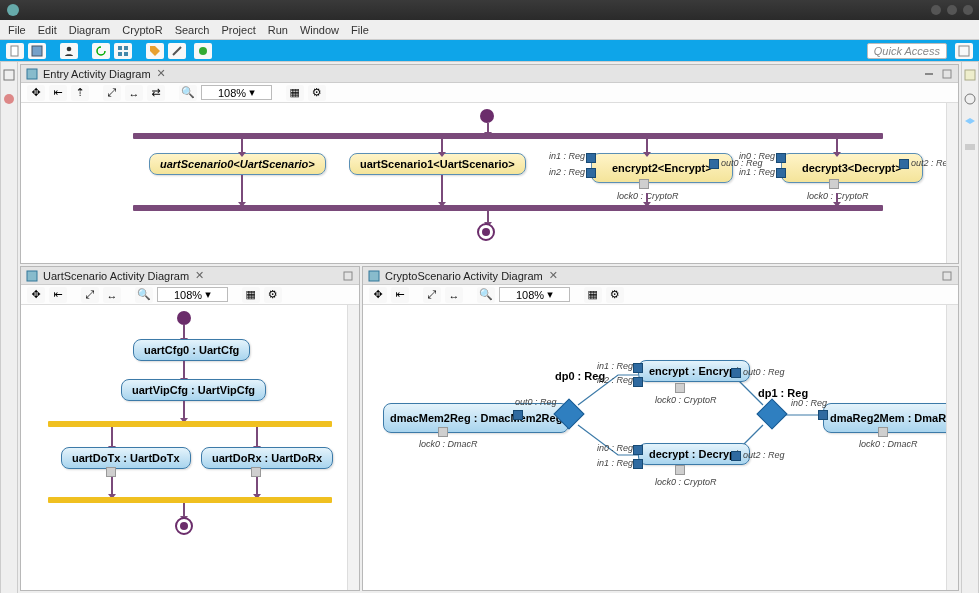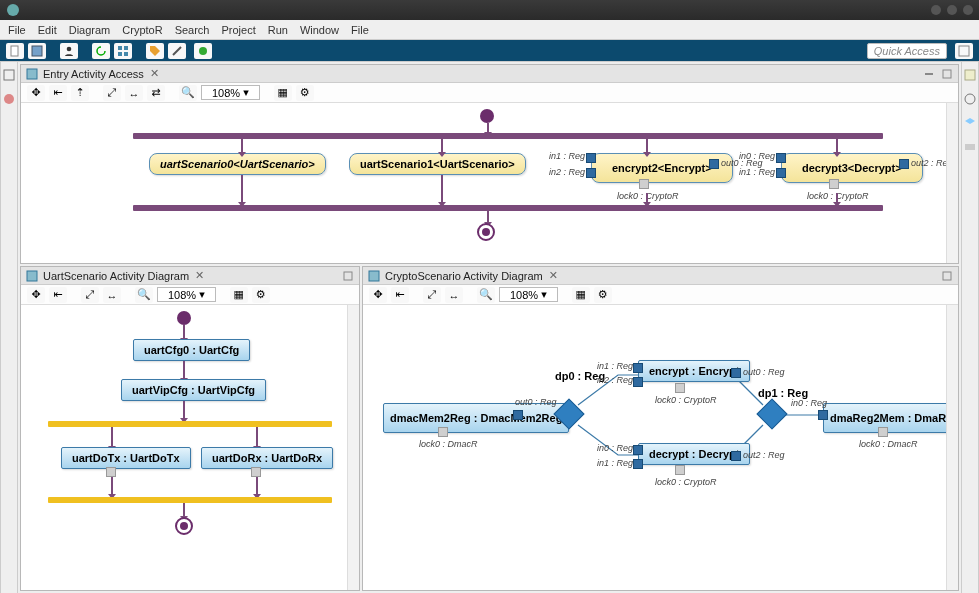--- a/index.html
+++ b/index.html
@@ -4,49 +4,49 @@
 <style>
 * { box-sizing: border-box; margin: 0; padding: 0; font-family: "Segoe UI", Tahoma, sans-serif; font-size: 11px; }
 html, body { width: 979px; height: 593px; overflow: hidden; background: #e8e8e8; }
 .titlebar { height: 20px; background: linear-gradient(#3a3a3a,#2a2a2a); color: #eee; display: flex; align-items: center; padding: 0 6px; }
 .titlebar .spacer { flex: 1; }
 .titlebar .title { color: #fff; font-weight: bold; }
 .titlebar .wbtns { display: flex; gap: 6px; }
 .wbtn { width: 10px; height: 10px; border-radius: 50%; background: #555; }
 .menubar { height: 20px; background: #efefef; border-bottom: 1px solid #ccc; display: flex; align-items: center; gap: 12px; padding: 0 8px; color: #333; }
 .menuitem { cursor: default; }
-.toolbar { height: 22px; background: #0c4a6e; border-bottom: 1px solid #ccc; display: flex; align-items: center; gap: 4px; padding: 0 6px; }
+.toolbar { height: 22px; background: #0ea5e9; border-bottom: 1px solid #ccc; display: flex; align-items: center; gap: 4px; padding: 0 6px; }
 .tbtn { width: 18px; height: 16px; border: 1px solid transparent; border-radius: 2px; display: flex; align-items: center; justify-content: center; background: #f8f8f8; }
 .tbtn svg { width: 12px; height: 12px; }
 .tsep { width: 6px; }
 .quick { margin-left: auto; border: 1px solid #bbb; padding: 1px 6px; color: #888; background: #fff; font-style: italic; border-radius: 2px; }
 .workspace { position: absolute; top: 62px; left: 0; right: 0; bottom: 0; display: flex; }
 .leftgutter, .rightgutter { width: 18px; background: #efefef; border-left: 1px solid #ccc; border-right: 1px solid #ccc; display: flex; flex-direction: column; align-items: center; gap: 10px; padding-top: 6px; }
 .gicon { width: 14px; height: 14px; }
 .center { flex: 1; display: flex; flex-direction: column; background: #eee; }
 .top-pane { height: 200px; border: 1px solid #b8b8b8; margin: 2px; background: #fff; display: flex; flex-direction: column; }
 .bottom-row { flex: 1; display: flex; gap: 2px; margin: 0 2px 2px 2px; }
 .pane { border: 1px solid #b8b8b8; background: #fff; display: flex; flex-direction: column; }
 .pane.left { width: 340px; }
 .pane.right { flex: 1; }
 .tabbar { height: 18px; background: #e4e4e4; border-bottom: 1px solid #ccc; display: flex; align-items: center; padding: 0 4px; gap: 4px; color: #222; }
 .tabbar .tabclose { margin-left: 2px; color: #666; }
 .tabbar .sp { flex: 1; }
 .tabbar .min { width: 14px; height: 14px; }
 .editor-toolbar { height: 20px; background: #fdfdfd; border-bottom: 1px solid #ddd; display: flex; align-items: center; gap: 4px; padding: 0 6px; }
-.zoom { border: 1px solid #bbb; padding: 0 10px; background: #fff; height: 15px; display: flex; align-items: center; }
+.zoom { border: 1px solid #bbb; padding: 0 16px; background: #fff; height: 15px; display: flex; align-items: center; }
 .canvas { flex: 1; position: relative; overflow: hidden; background: #fff; }
 .hbar { position: absolute; left: 5%; right: 5%; height: 6px; border-radius: 1px; }
 .purplebar { background: #7a4a7a; }
 .yellowbar { background: #f0c020; }
 .startnode { width: 14px; height: 14px; border-radius: 50%; background: #6b2d6b; position: absolute; }
 .endnode { width: 18px; height: 18px; border-radius: 50%; border: 2px solid #6b2d6b; background: #fff; position: absolute; display:flex; align-items:center; justify-content:center;}
 .endnode::after { content:""; width:8px; height:8px; border-radius:50%; background:#6b2d6b;}
 .actbox { position: absolute; border: 1px solid #5a8fb5; border-radius: 8px; background: linear-gradient(#fff4c8,#f4e49a); padding: 4px 10px; color: #000; box-shadow: 1px 1px 2px rgba(0,0,0,0.15); font-weight: bold; white-space: nowrap; }
-.bluebox { background: linear-gradient(#e4f3fb,#a8d4ee); border: 1px solid #3c7aa8; border-radius: 2px; position: absolute; padding: 4px 10px; color: #000; font-weight: bold; white-space: nowrap; box-shadow: 1px 1px 2px rgba(0,0,0,0.15);}
+.bluebox { background: linear-gradient(#e4f3fb,#a8d4ee); border: 1px solid #3c7aa8; border-radius: 8px; position: absolute; padding: 4px 10px; color: #000; font-weight: bold; white-space: nowrap; box-shadow: 1px 1px 2px rgba(0,0,0,0.15);}
 .port { width: 10px; height: 10px; background: #2f6aa0; position: absolute; border: 1px solid #174a74; }
 .portgrey { width: 10px; height: 10px; background: #cfcfcf; border: 1px solid #999; position: absolute; }
 .plabel { position: absolute; color: #444; font-size: 9px; font-style: italic; white-space: nowrap; }
 .diamond { width: 22px; height: 22px; background: #2f7fc0; position: absolute; transform: rotate(45deg); border: 1px solid #1a5a90; }
 .dlabel { position: absolute; font-weight: bold; white-space: nowrap; }
 .arrow { position: absolute; background: #7a4a7a; width: 2px; }
 .arrow::after { content: ""; position: absolute; bottom: -4px; left: -3px; border-left: 4px solid transparent; border-right: 4px solid transparent; border-top: 5px solid #7a4a7a; }
 .edge { position: absolute; stroke: #3c7aa8; stroke-width: 1.2; fill: none; }
 .vscroll { position: absolute; right: 0; top: 0; bottom: 0; width: 12px; background: #f2f2f2; border-left: 1px solid #ddd; }
 .icon { display:inline-flex; width:14px;height:14px; }
@@ -150,21 +150,21 @@
 
   <div class="center">
 
     <div class="top-pane pane">
       <div class="tabbar">
         <span class="icon">
             <svg viewBox="0 0 14 14">
               <rect x="2" y="2" width="10" height="10" fill="#8bc" stroke="#379"></rect>
             </svg>
           </span>
-        <span>Entry Activity Access</span>
+        <span>Entry Activity Diagram</span>
         <span class="tabclose">✕</span>
         <span class="sp"></span>
         <span class="min"><svg viewBox="0 0 14 14">
               <rect x="3" y="6" width="8" height="2" fill="#888"></rect>
             </svg></span>
         <span class="min"><svg viewBox="0 0 14 14">
               <rect x="3" y="3" width="8" height="8" fill="none" stroke="#888"></rect>
             </svg></span>
       </div>
       <div class="editor-toolbar">

